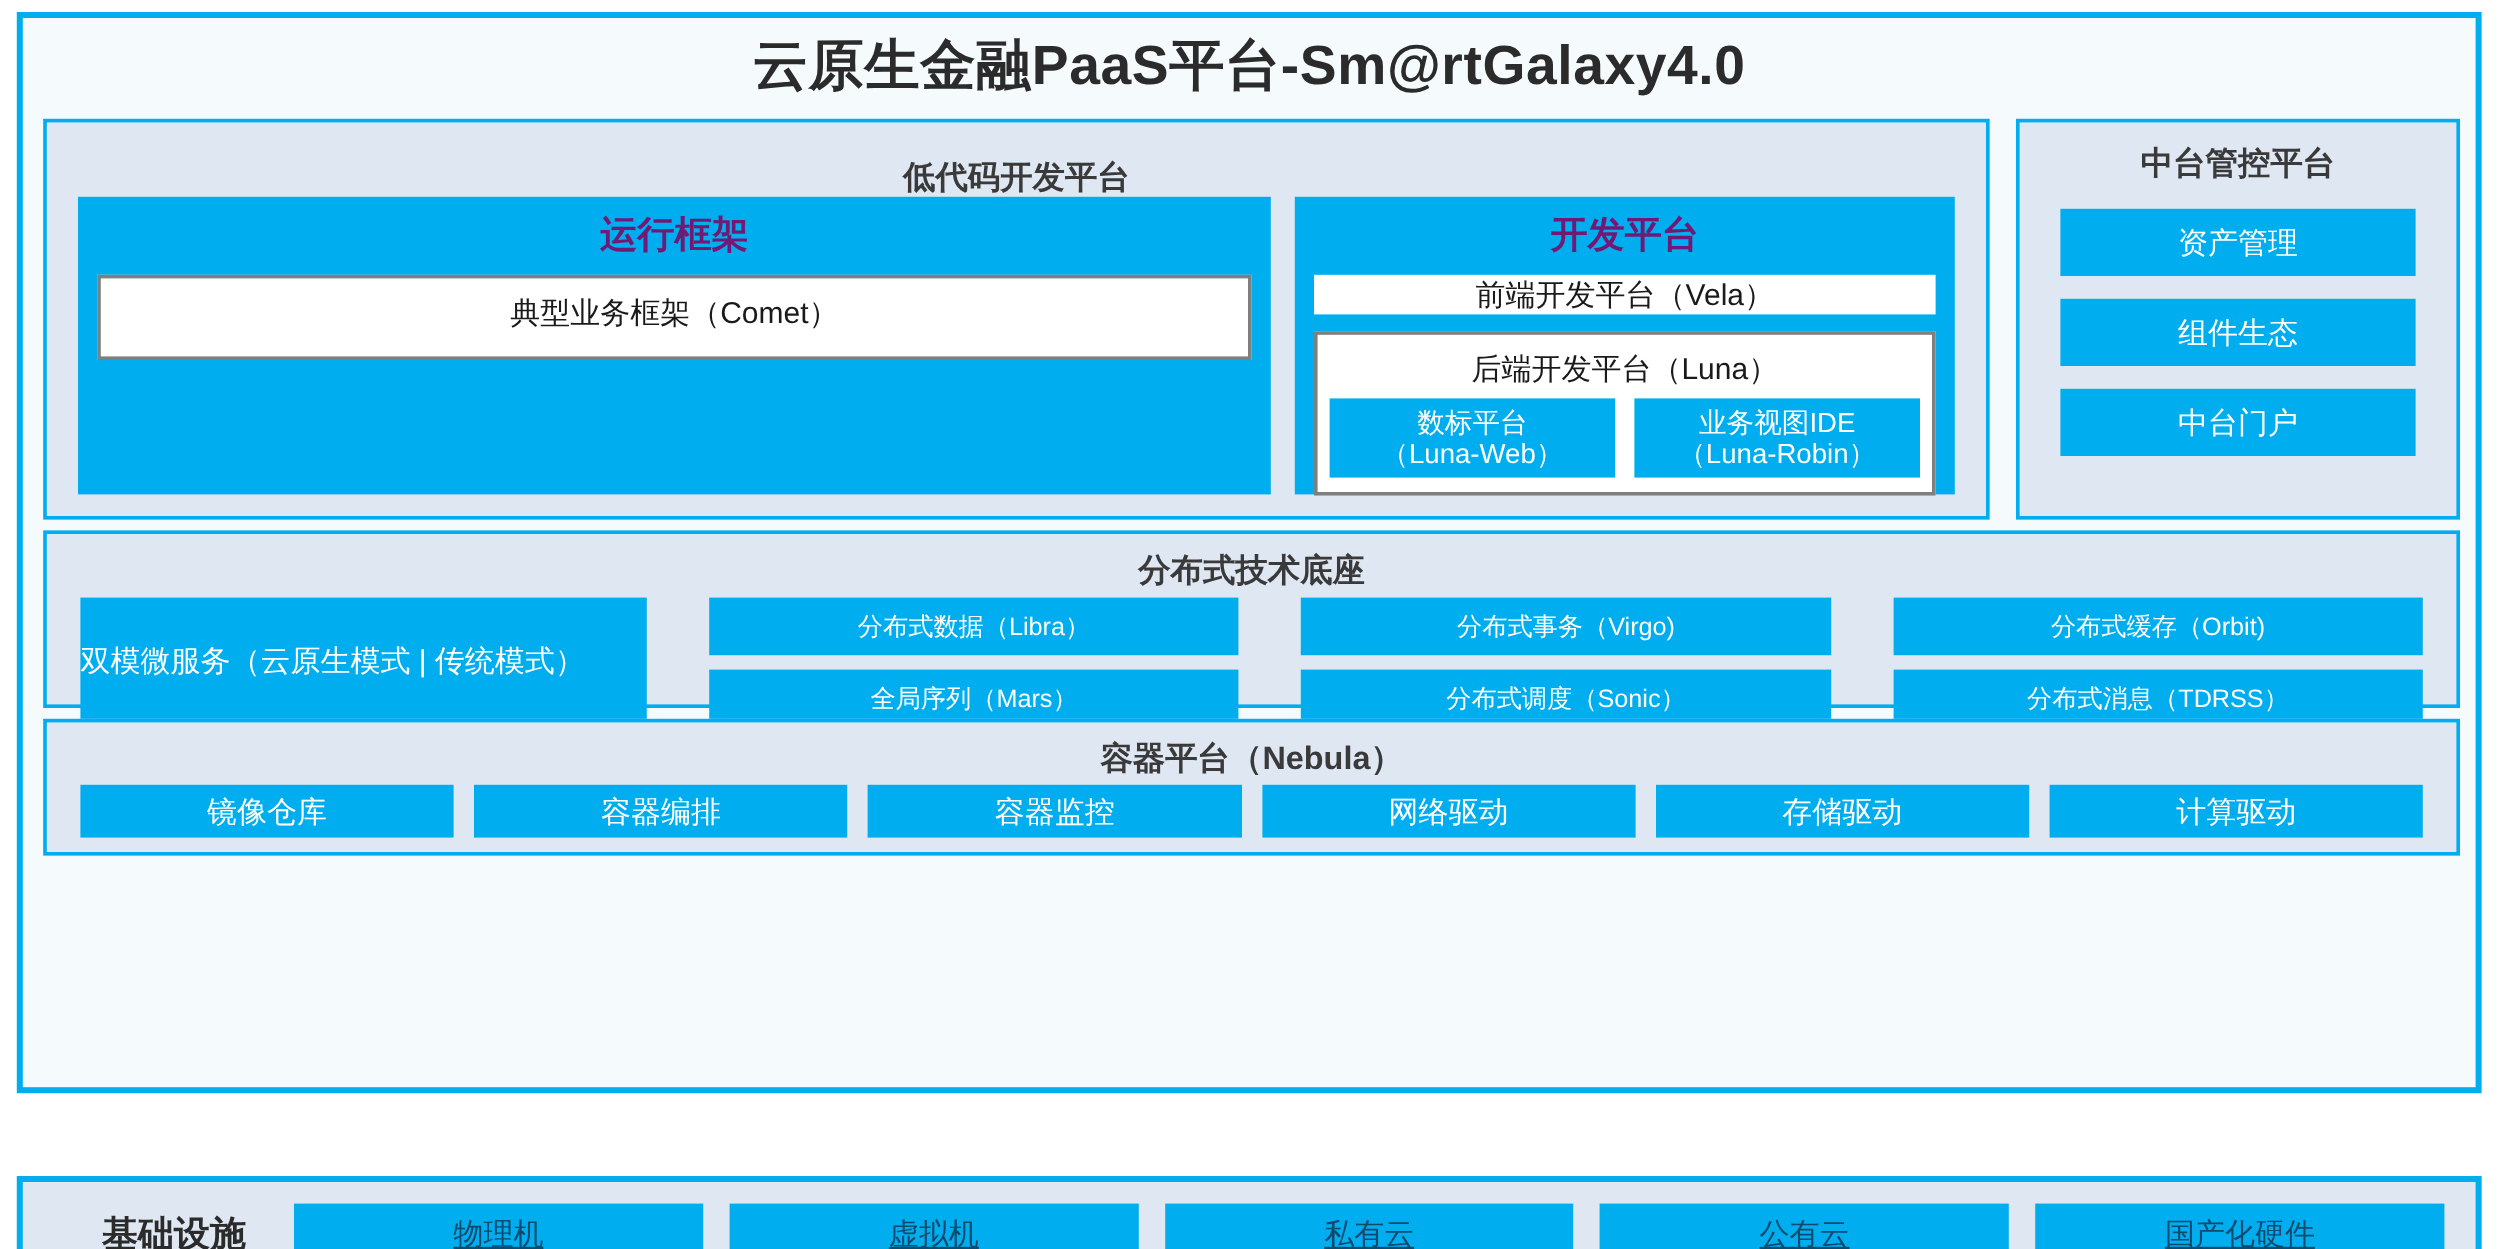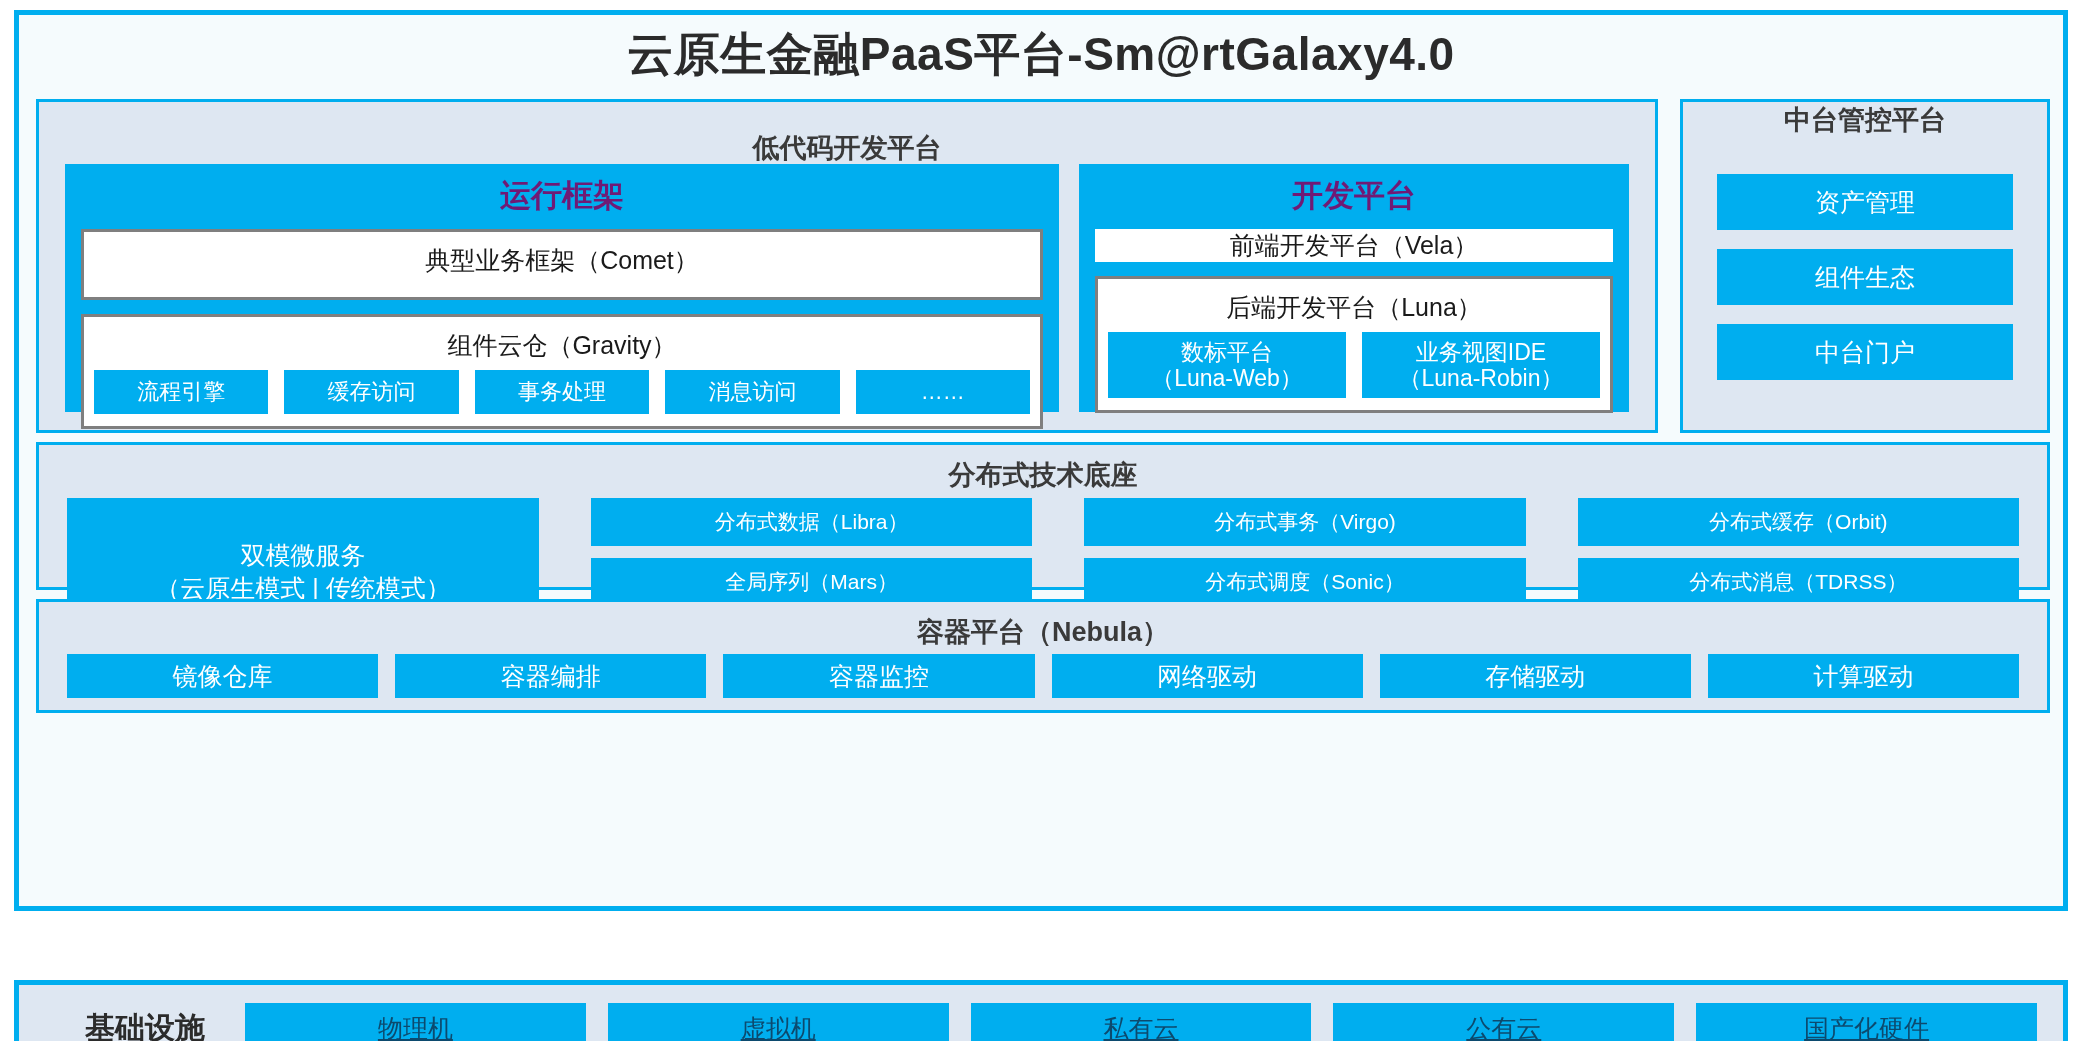--- a/index.html
+++ b/index.html
@@ -155,21 +155,21 @@
   .dev-block .white-card .chip { height: 66px; font-size: 23px; }
 
   
   .control-panel {
     position: absolute;
     right: 0;
     top: 0;
     width: 370px;
     height: 334px;
   }
-  .control-panel .panel-title { }
+  .control-panel .panel-title { padding-top: 16px; }
   .control-list {
     position: absolute;
     left: 34px;
     right: 34px;
     top: 72px;
     display: flex;
     flex-direction: column;
     gap: 19px;
   }
   .control-item {
@@ -199,23 +199,23 @@
     display: flex;
     gap: 52px;
   }
   .tech-wide {
     width: 472px;
     background: #00AEEF;
     color: #ffffff;
     font-size: 25px;
     height: 108px;
     display: flex;
-    flex-direction: column;
-    align-items: center;
-    justify-content: flex-end;
+    flex-direction: row;
+    align-items: center;
+    justify-content: flex-start;
     line-height: 1.35;
     text-align: center;
   }
   .tech-col {
     flex: 1 1 0;
     display: flex;
     flex-direction: column;
     gap: 12px;
   }
   .tech-cell {
@@ -316,30 +316,20 @@
 
         <div class="lowcode-inner">
 
           <div class="blue-block runtime-block">
             <div class="blue-block-title">运行框架</div>
 
             <div class="white-card">
               <div class="white-card-title">典型业务框架（Comet）</div>
             </div>
 
-            <div class="white-card">
-              <div class="white-card-title">组件云仓（Gravity）</div>
-              <div class="chip-row">
-                <div class="chip">流程引擎</div>
-                <div class="chip">缓存访问</div>
-                <div class="chip">事务处理</div>
-                <div class="chip">消息访问</div>
-                <div class="chip">……</div>
-              </div>
-            </div>
           </div>
 
           <div class="blue-block dev-block">
             <div class="blue-block-title">开发平台</div>
 
             <div class="dev-plain-card">前端开发平台（Vela）</div>
 
             <div class="white-card">
               <div class="white-card-title">后端开发平台（Luna）</div>
               <div class="chip-row">

